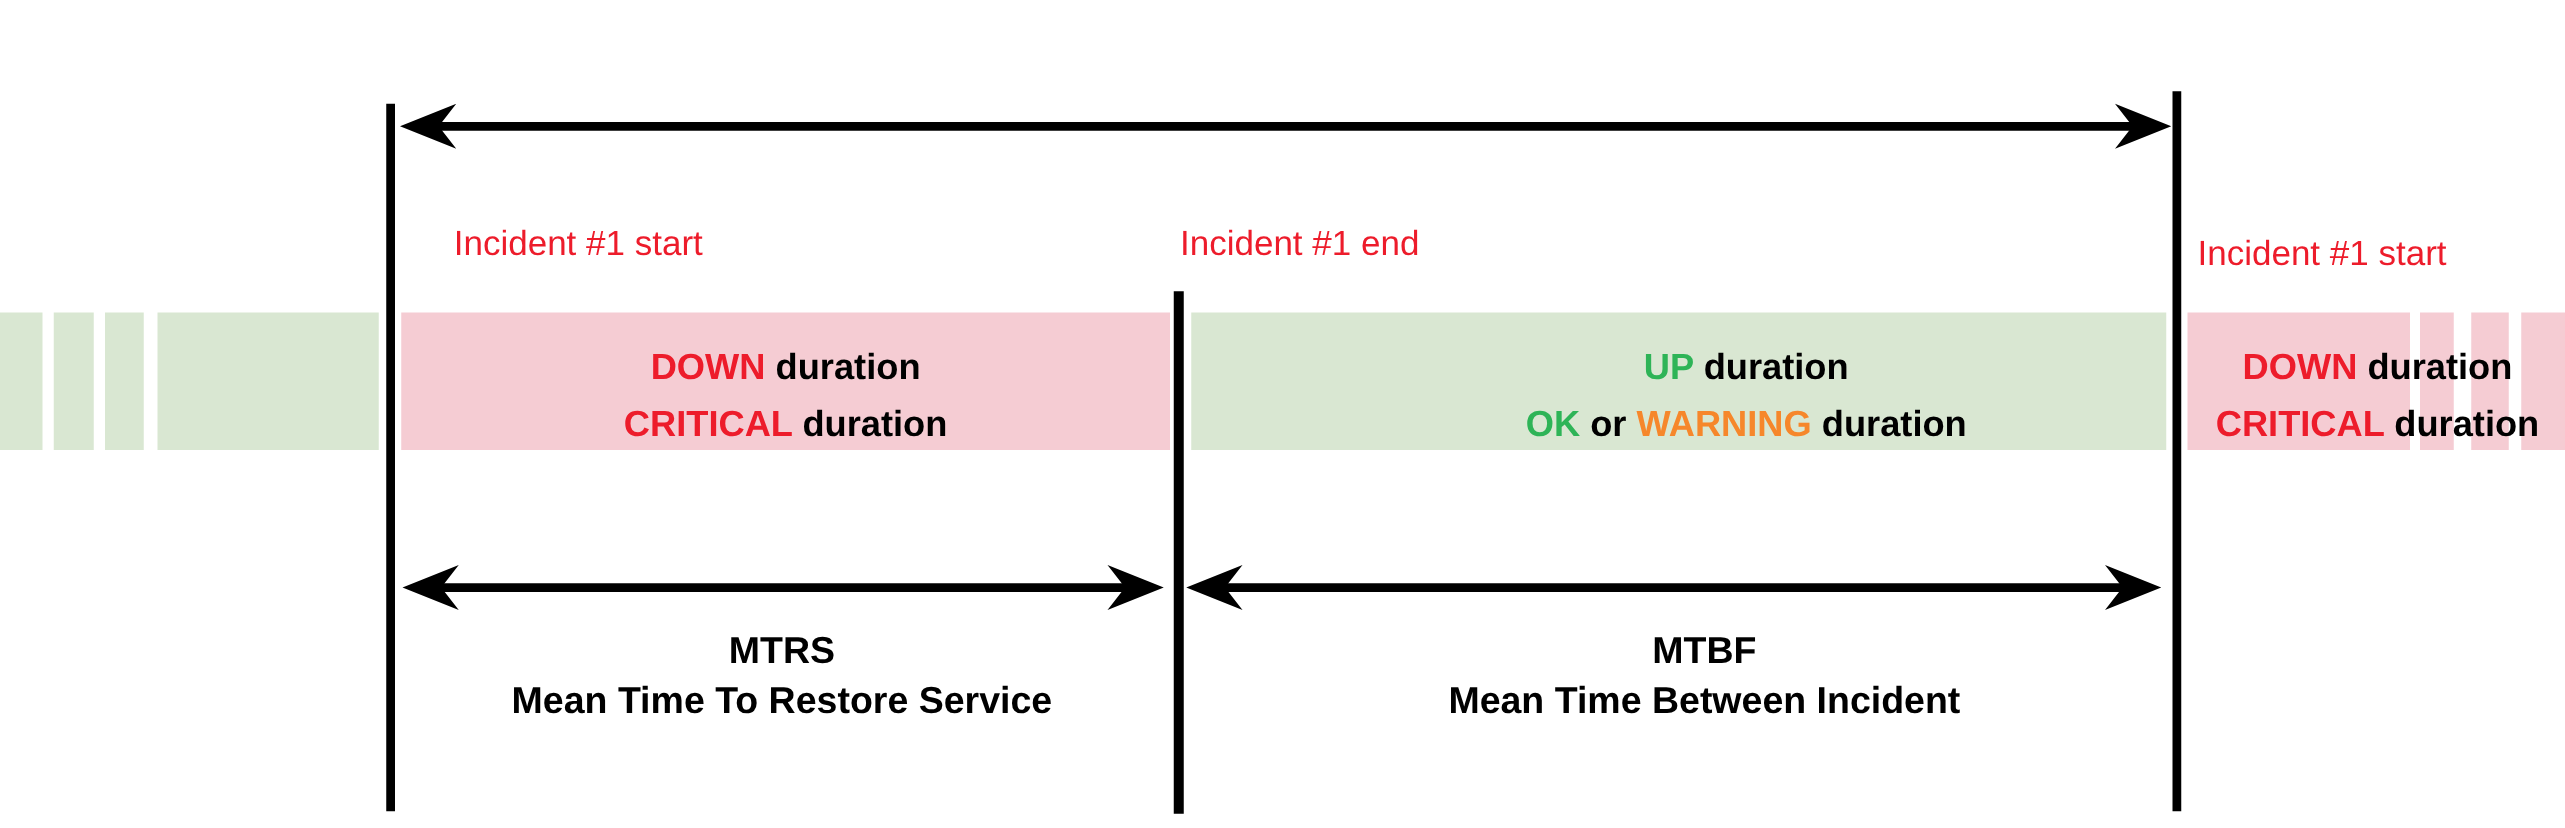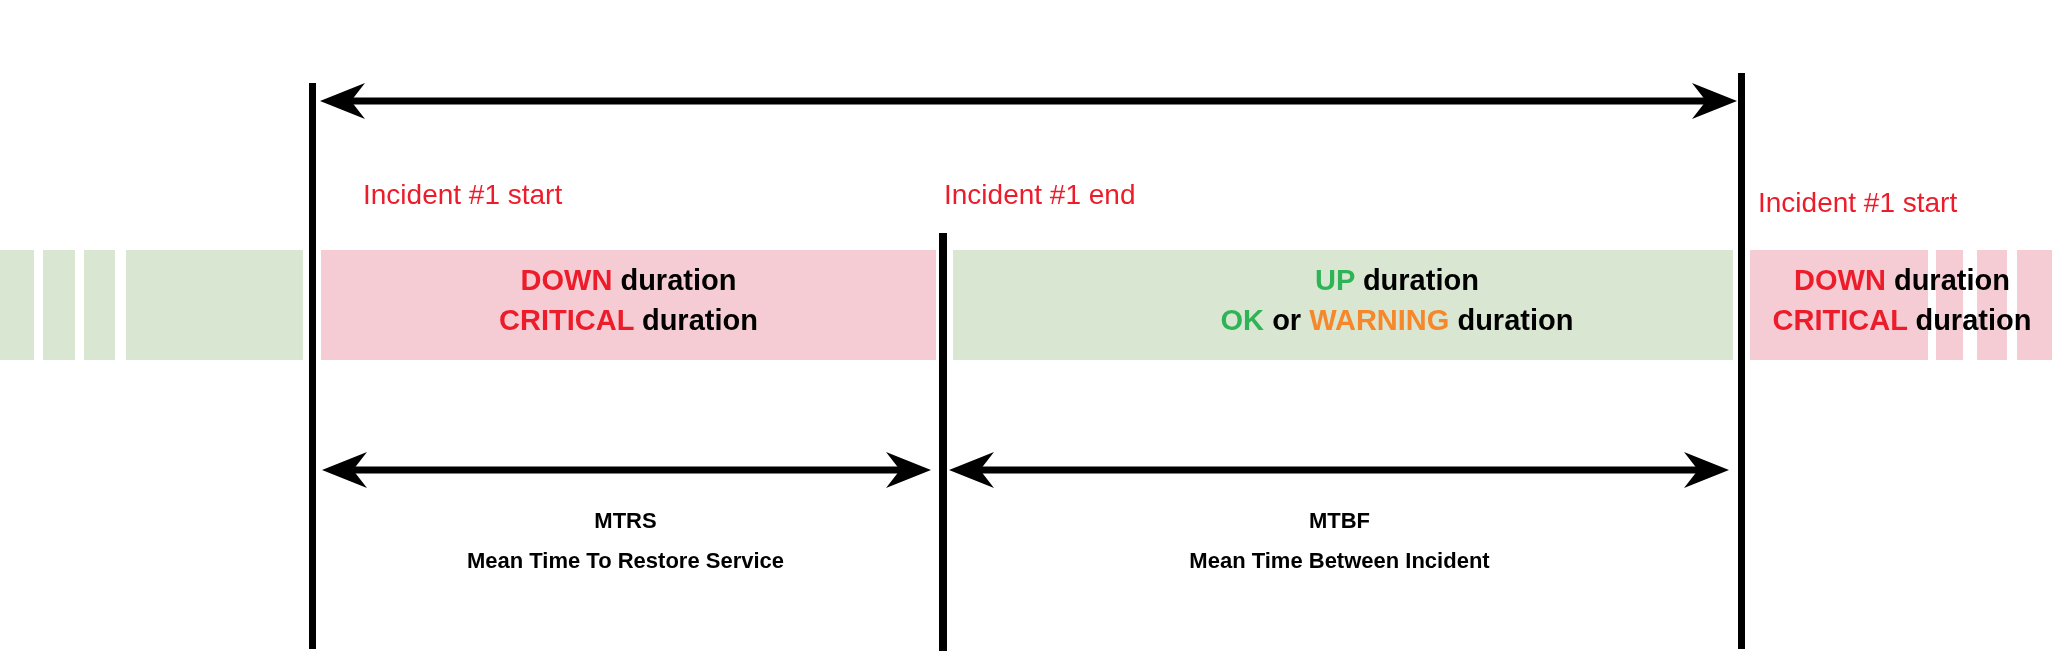--- a/index.html
+++ b/index.html
@@ -30,44 +30,44 @@
     line-height: 30px;
     color: var(--red, #ed1c2b);
     white-space: nowrap;
     z-index: 4;
   }
   .metric-label {
     position: absolute;
     top: 501px;
     text-align: center;
     font-weight: bold;
-    font-size: 22px;
+    font-size: 30px;
     line-height: 40px;
     z-index: 4;
   }
 
   
   .band, .band-seg {
     position: absolute;
     top: 250px;
     height: 110px;
     z-index: 1;
   }
   .seg-green { background: var(--green_band, #d9e7d2); }
   .seg-pink  { background: var(--pink_band, #f5ccd3); }
 
   .band-text {
     position: absolute;
     top: 250px;
     height: 110px;
     display: flex;
     flex-direction: column;
-    justify-content: flex-start;
+    justify-content: space-between;
     align-items: center;
-    padding-top: 10px;
+    padding-top: 24px;
     box-sizing: border-box;
     z-index: 3;
   }
   .band-line {
     font-weight: bold;
     font-size: 29px;
     line-height: 40px;
     white-space: nowrap;
   }
   .t-red    { color: var(--red, #ed1c2b); }
@@ -142,18 +142,18 @@
       <line x1="977" y1="470" x2="1701" y2="470" stroke="#000" stroke-width="7"></line>
       <polygon points="949,470 994,452 980,470 994,488" fill="#000"></polygon>
       <polygon points="1729,470 1684,452 1698,470 1684,488" fill="#000"></polygon>
     </g>
   </svg>
 
   <div class="metric-label" style="left:311px; width:629px;">
     <div>MTRS</div>
     <div>Mean Time To Restore Service</div>
   </div>
-  <div class="metric-label" style="left:940px; width:799px;">
+  <div class="metric-label" style="left:940px; width:799px;padding-left:24px;">
     <div>MTBF</div>
     <div>Mean Time Between Incident</div>
   </div>
 
 </div>
 
 </body></html>

